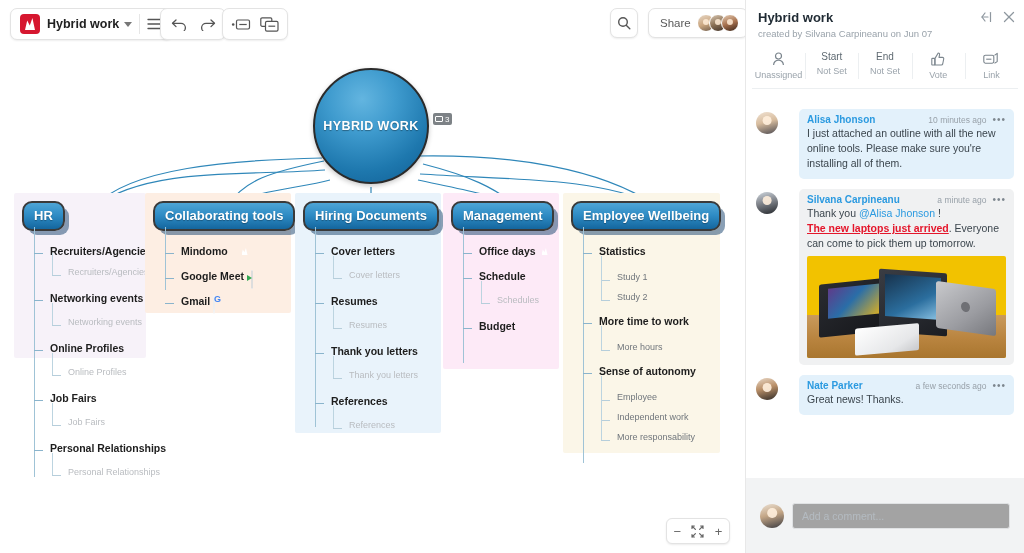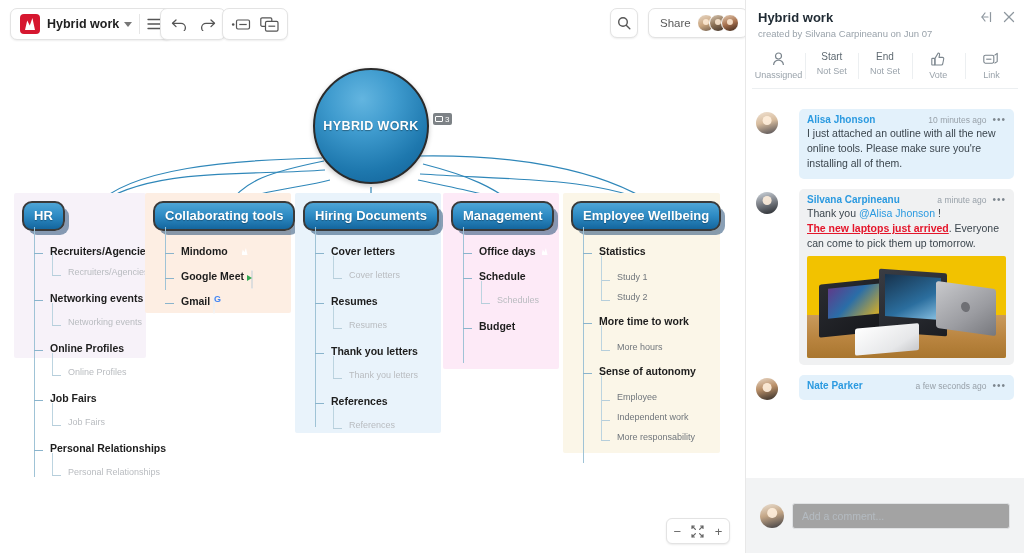--- a/index.html
+++ b/index.html
@@ -736,20 +736,21 @@
       </div>
 
       <div class="cmt">
         <div class="cmt-ava av-nate"></div>
         <div class="bubble b-blue">
           <div class="cmt-hd">
             <span class="cmt-name">Nate Parker</span>
             <span class="cmt-time">a few seconds ago</span>
             <span class="cmt-more">•••</span>
           </div>
+          <div class="cmt-body">Great news! Thanks.</div>
         </div>
       </div>
     </div>
 
     <div id="sb-compose">
       <div class="cmt-ava av-me"></div>
       <input id="comment-input" type="text" placeholder="Add a comment..." style="">
     </div>
   </div>
 </div>

